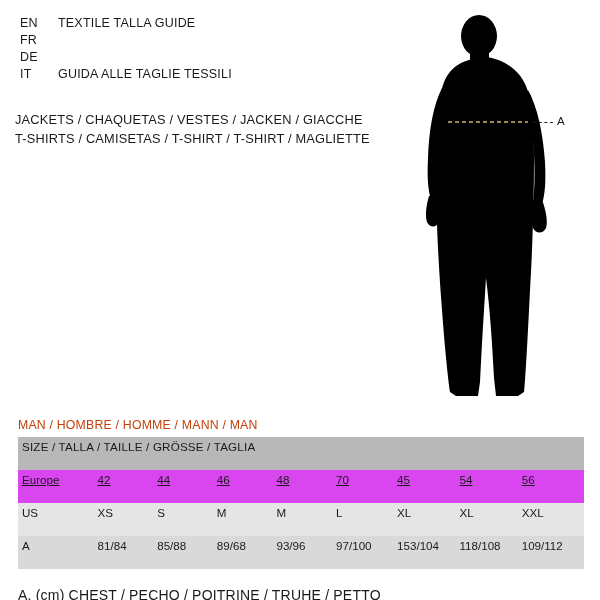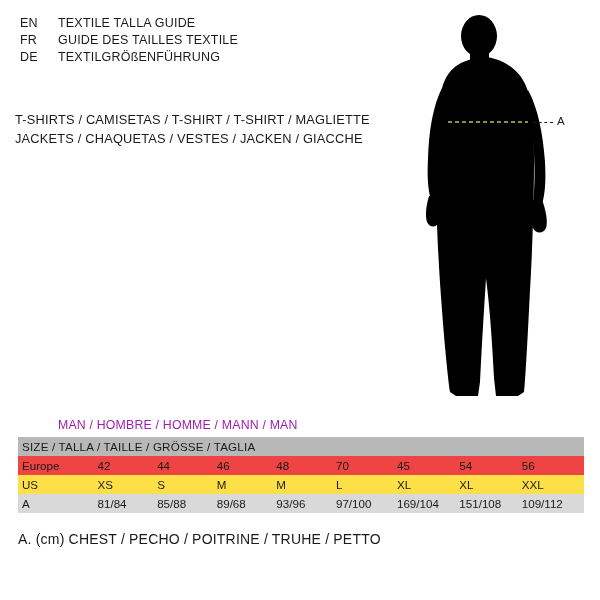--- a/index.html
+++ b/index.html
@@ -90,52 +90,52 @@
   .table-block {
     position: absolute;
     left: 18px;
     top: 418px;
     width: 566px;
   }
   .table-title {
     font-size: 12.3px;
     letter-spacing: 0.2px;
     padding-bottom: 5px;
-    color: #a21caf;
-    margin-left: 40px;
+    color: #c2410c;
   }
   table.size-table {
     border-collapse: collapse;
     width: 566px;
     font-size: 11.6px;
     color: #1a1a1a;
   }
   table.size-table td, table.size-table th {
     text-align: left;
-    padding: 3px 0 3px 0;
+    padding: 3px 0 17px 0;
     font-weight: normal;
   }
   table.size-table th:first-child, table.size-table td:first-child {
     padding-left: 4px;
     width: 86px;
   }
   table.size-table th:not(:first-child), table.size-table td:not(:first-child) {
     width: 68px;
   }
   tr.head-row {
     background: #b8b8b8;
   }
   tr.head-row th {
     letter-spacing: 0.2px;
   }
   tr.shade {
-    background: #ef4444;
+    background: #d946ef;
+    text-decoration: underline;
   }
   tr.plain {
-    background: #fde047;
+    background: #e5e5e5;
   }
   tr.lastrow {
     background: #d9d9d9;
   }
   .table-footnote {
     margin-top: 18px;
     font-size: 14px;
     letter-spacing: 0.2px;
     color: #1a1a1a;
   }
@@ -145,31 +145,33 @@
 
 <div class="page">
 
   <div class="legend">
     <div class="legend-row">
       <span class="legend-code">EN</span>
       <span class="legend-text">TEXTILE TALLA GUIDE</span>
     </div>
     <div class="legend-row">
       <span class="legend-code">FR</span>
-      <span class="legend-text">GUIDE DES TAILLES TEXTILE</span>
     </div>
     <div class="legend-row">
       <span class="legend-code">DE</span>
-      <span class="legend-text">TEXTILGRÖßENFÜHRUNG</span>
+    </div>
+    <div class="legend-row">
+      <span class="legend-code">IT</span>
+      <span class="legend-text">GUIDA ALLE TAGLIE TESSILI</span>
     </div>
   </div>
 
   <div class="garments">
+    <div class="garment-line">JACKETS / CHAQUETAS / VESTES / JACKEN / GIACCHE</div>
     <div class="garment-line">T-SHIRTS / CAMISETAS / T-SHIRT / T-SHIRT / MAGLIETTE</div>
-    <div class="garment-line">JACKETS / CHAQUETAS / VESTES / JACKEN / GIACCHE</div>
   </div>
 
   <div class="figure-wrap">
     <svg width="200" height="400" viewBox="0 0 200 400" xmlns="http://www.w3.org/2000/svg">
       <g fill="#000000">
 
         <ellipse cx="79" cy="26" rx="18" ry="21"></ellipse>
 
         <rect x="70" y="42" width="19" height="14"></rect>
 
@@ -230,22 +232,22 @@
           <td>XL</td>
           <td>XXL</td>
         </tr>
         <tr class="lastrow">
           <td>A</td>
           <td>81/84</td>
           <td>85/88</td>
           <td>89/68</td>
           <td>93/96</td>
           <td>97/100</td>
-          <td>169/104</td>
-          <td>151/108</td>
+          <td>153/104</td>
+          <td>118/108</td>
           <td>109/112</td>
         </tr>
       </tbody>
     </table>
     <div class="table-footnote">A. (cm) CHEST / PECHO / POITRINE / TRUHE / PETTO</div>
   </div>
 
 </div>
 
 </body></html>

